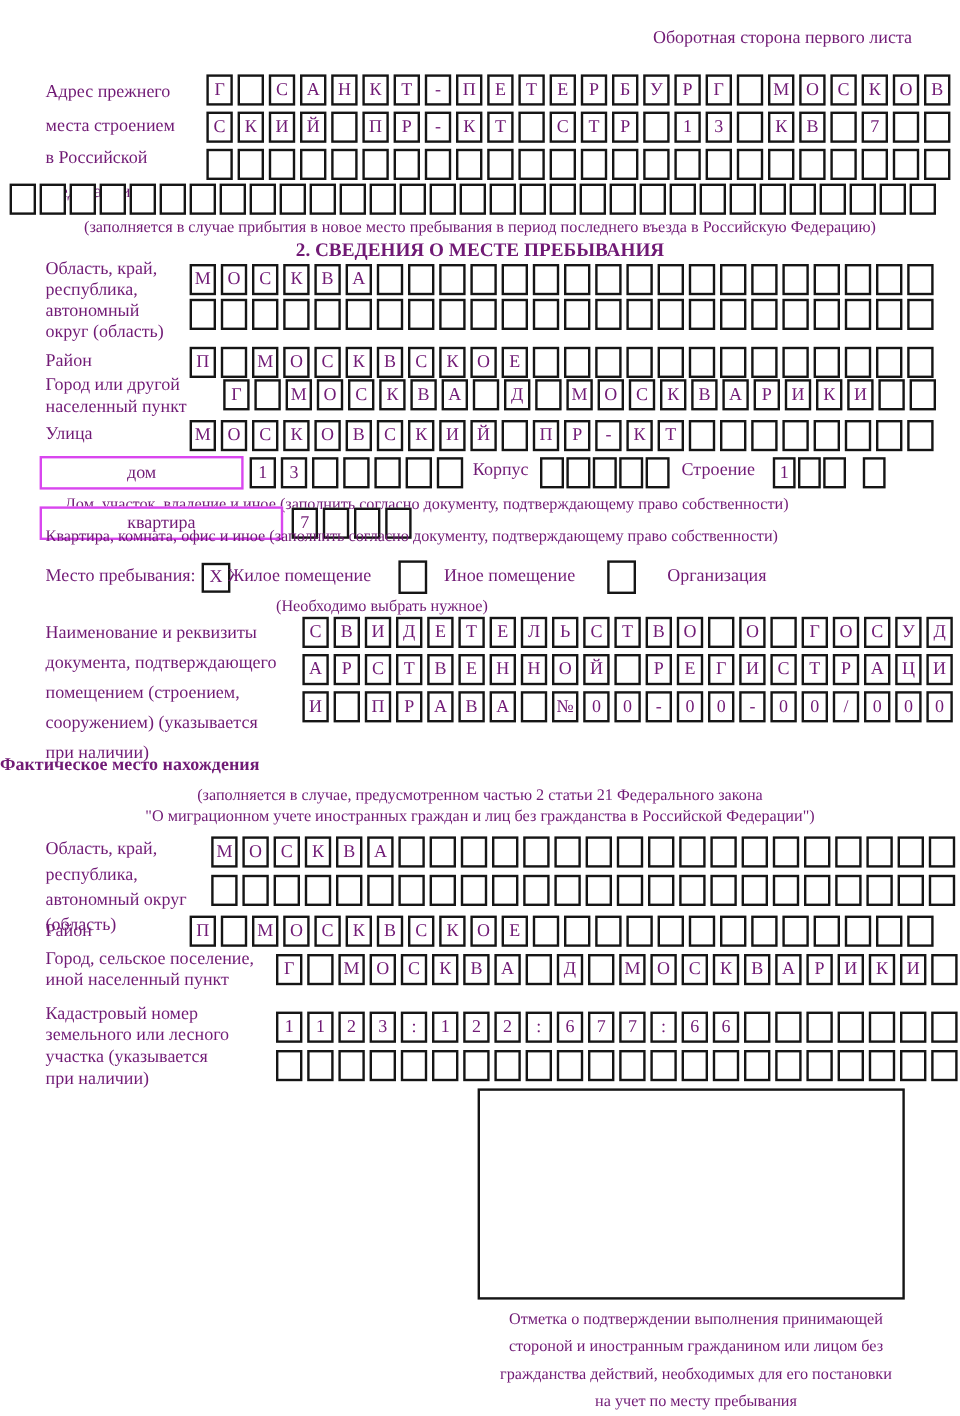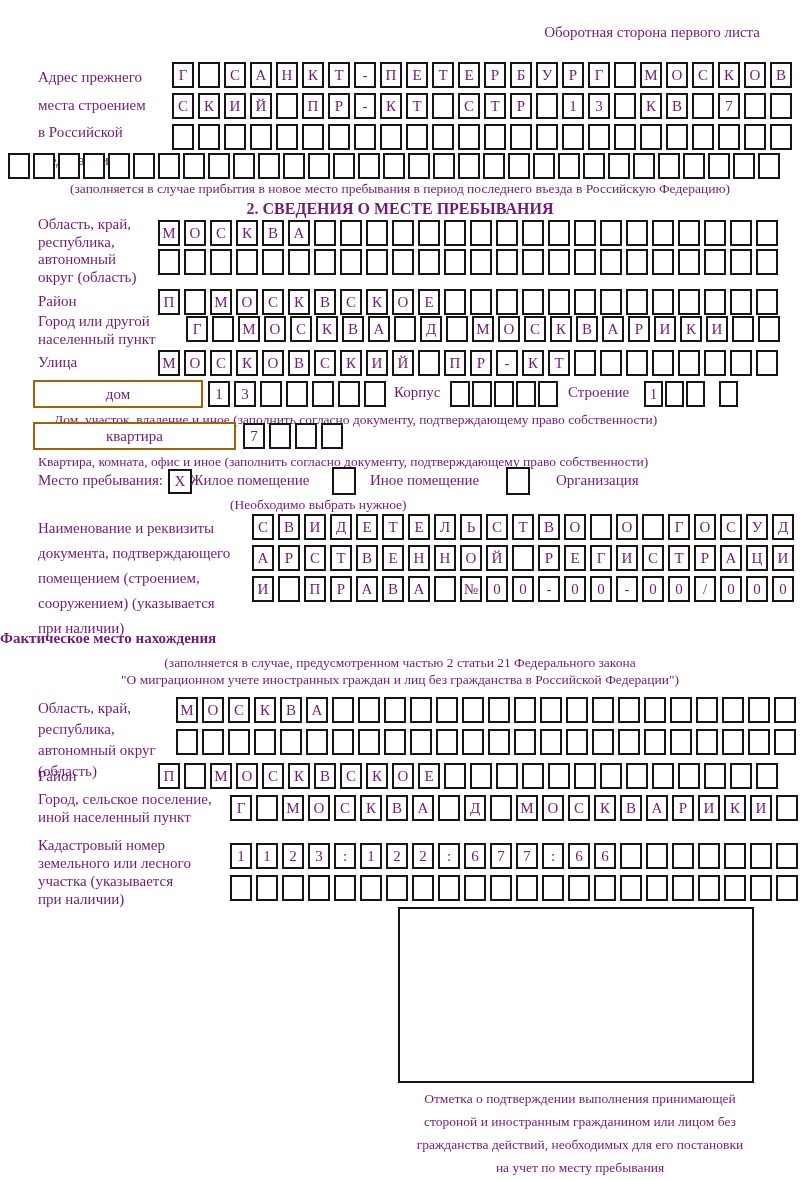--- a/index.html
+++ b/index.html
@@ -12,21 +12,21 @@
   .lh18 .tline{line-height:18px;}
   .lh175 .tline{line-height:17.5px;}
   .cellrow{position:absolute;display:flex;gap:4px;}
   .gap3{gap:3px;}
   .gap2{gap:2px;}
   .cell{width:22px;height:26px;border:2px solid #151515;box-sizing:border-box;
         display:flex;align-items:center;justify-content:center;
         font-size:15px;flex:0 0 auto;background:#fff;}
   .cells-sm .cell{width:20px;}
   .cells-xs .cell{width:19px;}
-  .wbox{position:absolute;border:2px solid #a16207;box-sizing:border-box;height:28px;
+  .wbox{position:absolute;border:2px solid #d946ef;box-sizing:border-box;height:28px;
         display:flex;align-items:center;justify-content:center;font-size:15px;background:#fff;}
   .chk{position:absolute;width:24px;height:25px;border:2px solid #151515;box-sizing:border-box;
        display:flex;align-items:center;justify-content:center;font-size:15px;background:#fff;}
   .chk.tall{height:28px;}
   .caption{position:absolute;font-size:13.5px;}
   .center{left:0;width:800px;text-align:center;}
   .title{position:absolute;left:0;width:800px;text-align:center;font-weight:bold;font-size:16px;}
   .subtitle{position:absolute;left:0;width:636px;font-weight:bold;font-size:15px;}
   .right-note{position:absolute;right:40px;top:24px;font-size:15px;}
   .bigbox{position:absolute;border:2px solid #151515;box-sizing:border-box;background:#fff;}
@@ -335,21 +335,21 @@
     </div>
   <div class="caption" style="left:38px;top:412px;margin-left:16px;">Дом, участок, владение и иное (заполнить согласно документу, подтверждающему право собственности)</div>
 
   <div class="wbox" style="left:33px;top:422px;width:203px;">квартира</div>
   <div class="cellrow" style="left:243px;top:423px;">
       <span class="cell">7</span>
       <span class="cell"></span>
       <span class="cell"></span>
       <span class="cell"></span>
     </div>
-  <div class="caption" style="left:38px;top:454px;">Квартира, комната, офис и иное (заполнить согласно документу, подтверждающему право собственности)</div>
+  <div class="caption" style="left:38px;top:439px;">Квартира, комната, офис и иное (заполнить согласно документу, подтверждающему право собственности)</div>
 
   <div class="label" style="left:38px;top:472px;">Место пребывания:</div>
   <div class="chk" style="left:168px;top:469px;">X</div>
   <div class="label" style="left:190px;top:472px;">Жилое помещение</div>
   <div class="chk tall" style="left:332px;top:467px;"></div>
   <div class="label" style="left:370px;top:472px;">Иное помещение</div>
   <div class="chk tall" style="left:506px;top:467px;"></div>
   <div class="label" style="left:556px;top:472px;">Организация</div>
   <div class="caption" style="left:230px;top:497px;">(Необходимо выбрать нужное)</div>
 

